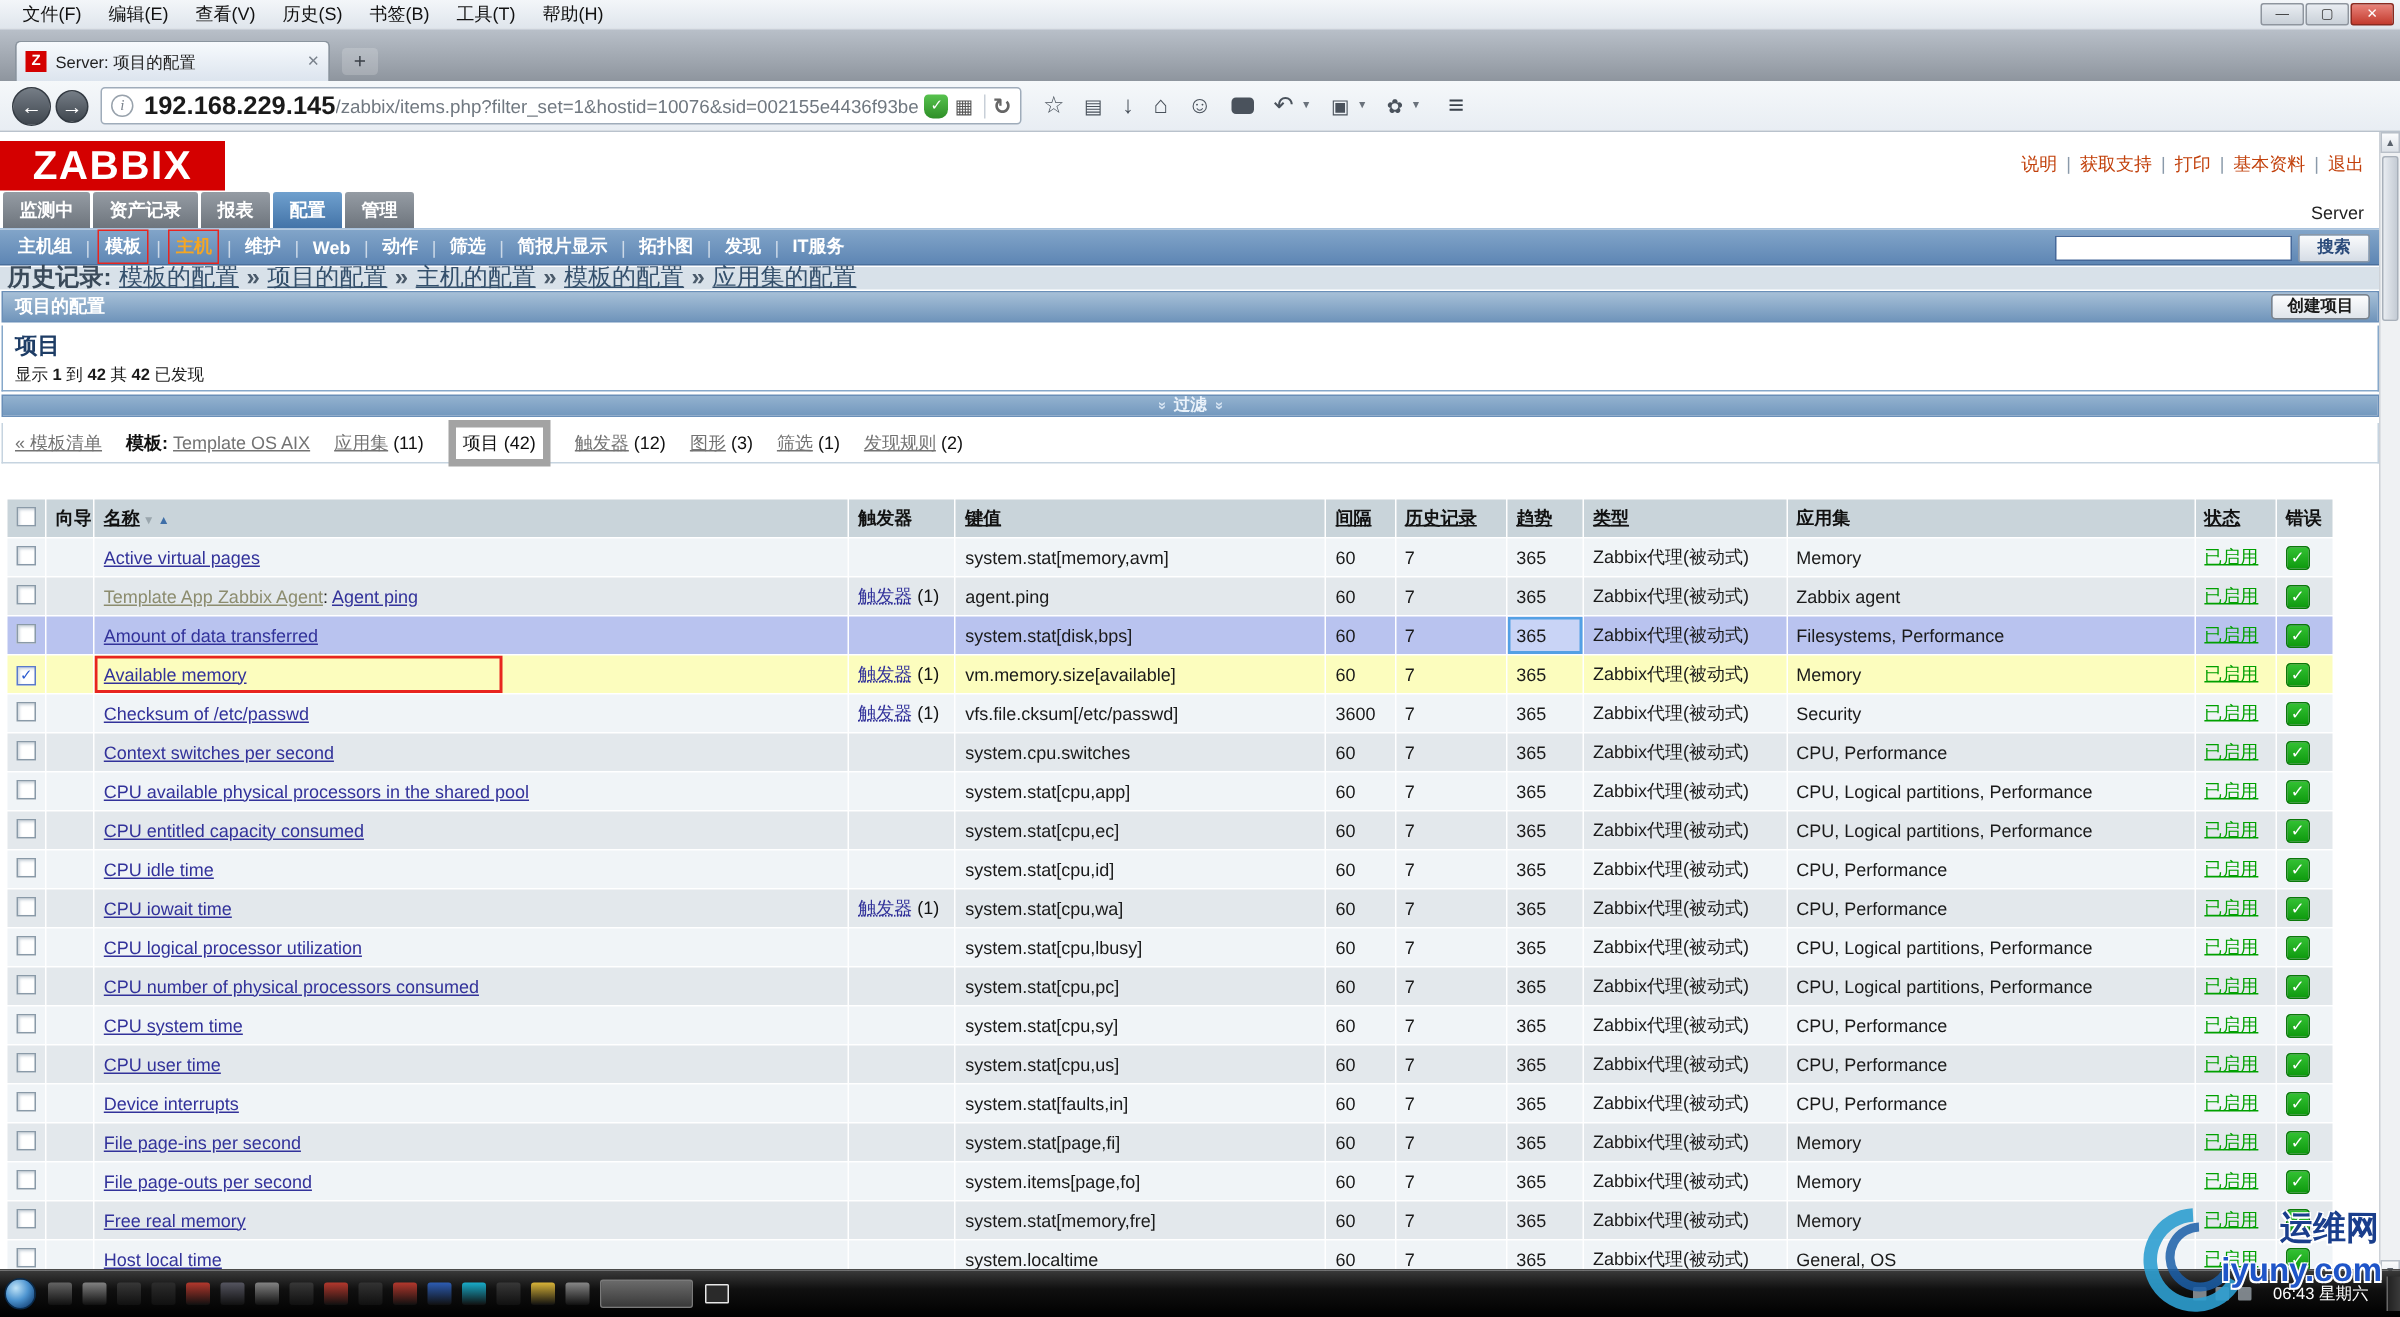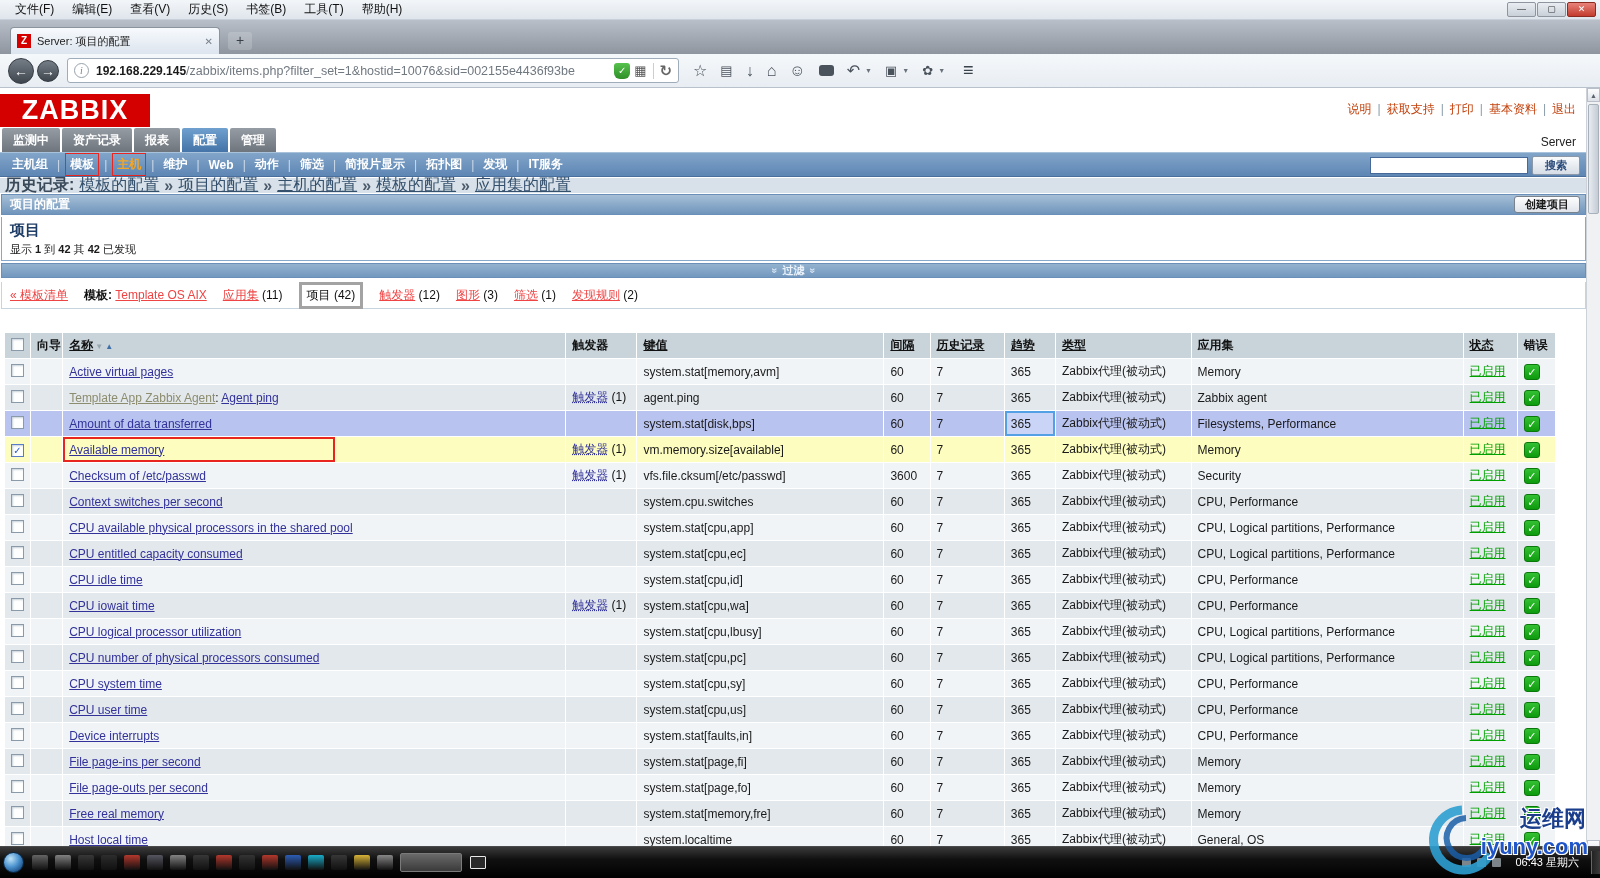--- a/index.html
+++ b/index.html
@@ -32,21 +32,21 @@
   .win-navbar { position:absolute; top:54px; left:0; right:0; height:34px;
     background:linear-gradient(#F5F8FA,#E8EDF3); border-bottom:1px solid #B9C2CC;
     display:flex; align-items:center; }
   .navbtn { width:26px; height:26px; border-radius:50%; background:linear-gradient(#757D86,#3F464E);
     color:#fff; text-align:center; line-height:25px; font-size:14px; margin-left:8px; border:1px solid #333A42; }
   .navbtn.fwd { width:22px; height:22px; line-height:21px; margin-left:3px; }
   .urlbox { height:25px; flex:0 0 612px; margin-left:8px; background:#fff; border:1px solid #9FACBA;
     border-radius:3px; display:flex; align-items:center; padding:0 6px; }
   .info-ic { width:15px; height:15px; border:1px solid #98A2AC; border-radius:50%; color:#7A828C;
     font-size:10px; font-style:italic; text-align:center; line-height:13px; margin-right:7px; font-family:"Liberation Serif",serif; }
-  .url-host { color:#1A1A1A; font-weight:bold; font-size:12px; }
+  .url-host { color:#1A1A1A; font-weight:bold; font-size:17px; }
   .url-path { color:#707880; font-size:12.5px; flex:1; white-space:nowrap; overflow:hidden; }
   .shield { width:16px; height:16px; background:linear-gradient(#57C24E,#2E8F27); border-radius:3px 3px 6px 6px;
     color:#fff; font-size:10px; text-align:center; line-height:15px; margin-left:4px; }
   .qr-ic { color:#555; font-size:13px; margin:0 4px; }
   .url-sep { width:1px; height:16px; background:#C8CFD8; margin:0 3px; }
   .reload-ic { color:#666; font-size:15px; font-weight:bold; margin-left:2px; }
   .searchbox { height:25px; flex:0 0 252px; margin-left:10px; background:#fff; border:1px solid #9FACBA;
     border-radius:3px; display:flex; align-items:center; padding:0 6px; gap:6px; }
   .lens { width:9px; height:9px; border:2px solid #8A929C; border-radius:50%; position:relative; }
   .lens:after { content:""; position:absolute; width:5px; height:2px; background:#8A929C;
@@ -104,25 +104,25 @@
   .section-title { color:#1E3D66; font-size:15px; font-weight:bold; padding:4px 0 2px 8px; }
   .display-line { font-size:11px; color:#1A1A1A; padding-left:8px; }
 
   .filterbar { position:absolute; left:1px; right:14px; top:175px; height:15px;
     background:linear-gradient(#93B2CF,#7398BE); border:1px solid #6A8FB8;
     color:#EAF2FA; font-size:11px; font-weight:bold; text-align:center; line-height:13px; }
   .chev { display:inline-block; transform:rotate(90deg); font-size:10px; color:#D6E4F2; margin:0 5px; }
 
   .tnav { position:absolute; left:1px; right:14px; top:194px; height:27px; background:#fff;
     border:1px solid #C6D4E0; border-top:none; font-size:12px; display:flex; align-items:center; padding-left:8px; gap:16px; }
-  .tnav a { color:#ef4444; text-decoration:underline; }
+  .tnav a { color:#737373; text-decoration:underline; }
   .tnav-label { font-weight:bold; color:#111; }
   .tnav-count { color:#111; }
   .tnav-current { color:#111; }
-  .annot-box { border:3px solid #a3a3a3; padding:2px 5px; }
+  .annot-box { border:5px solid #a3a3a3; padding:2px 5px; }
 
   .tablewrap { position:absolute; left:1px; right:14px; top:244px; bottom:0; background:#fff; }
   table.items { border-collapse:separate; border-spacing:1px; table-layout:fixed; width:1552px; margin-left:3px;
     font-size:12px; background:#fff; }
   th { background:#C9D4DA; color:#111; font-weight:bold; text-align:left; padding:4px 6px; height:22px;
     font-size:12px; white-space:nowrap; overflow:hidden;margin-top:27px; }
   th .hu { text-decoration:underline; }
   .arr { font-size:8px; margin-left:2px; }
   .arr.down { color:#9AA6AD; }
   .arr.up { color:#3F6FA8; }
@@ -581,21 +581,21 @@
               <td class="c-type">Zabbix代理(被动式)</td>
               <td class="c-apps">Memory</td>
               <td class="c-status"><a class="enabled">已启用</a></td>
               <td class="c-err"><span class="okicon">✓</span></td>
             </tr>
             <tr class="irow odd">
               <td class="c-sel"><span class="cb"></span></td>
               <td class="c-wiz"></td>
               <td class="c-name"><a class="item-link">File page-outs per second</a></td>
               <td class="c-trig"></td>
-              <td class="c-key">system.stat[page,fo]</td>
+              <td class="c-key">system.items[page,fo]</td>
               <td class="c-int">60</td>
               <td class="c-hist">7</td>
               <td class="c-trend">365</td>
               <td class="c-type">Zabbix代理(被动式)</td>
               <td class="c-apps">Memory</td>
               <td class="c-status"><a class="enabled">已启用</a></td>
               <td class="c-err"><span class="okicon">✓</span></td>
             </tr>
             <tr class="irow even">
               <td class="c-sel"><span class="cb"></span></td>

